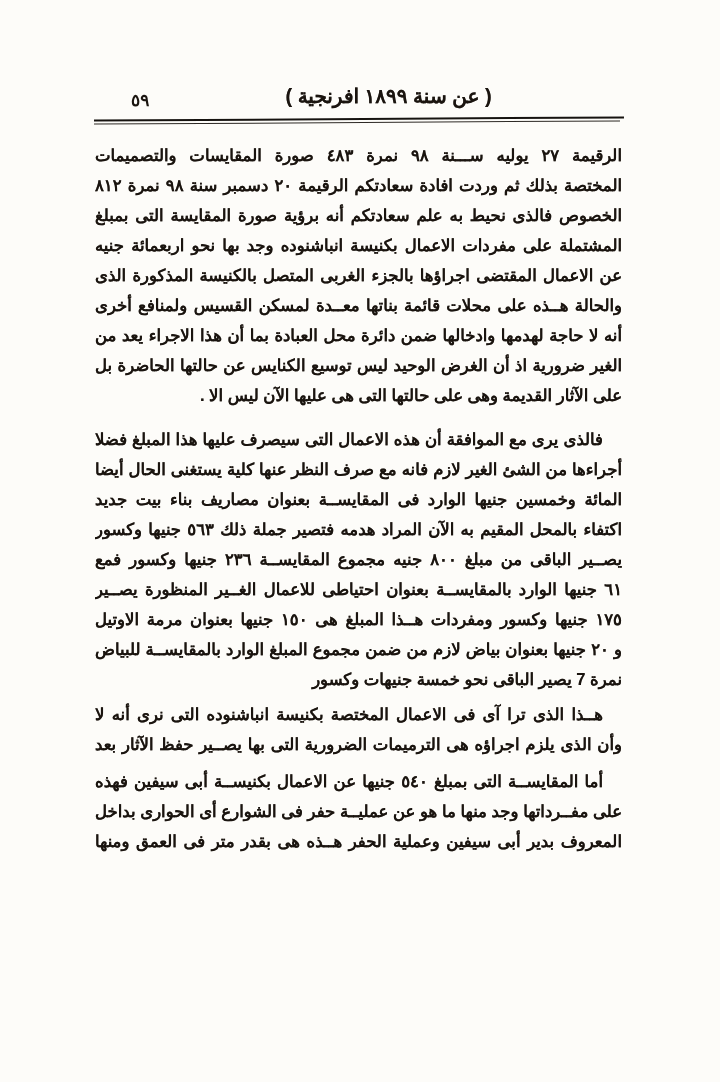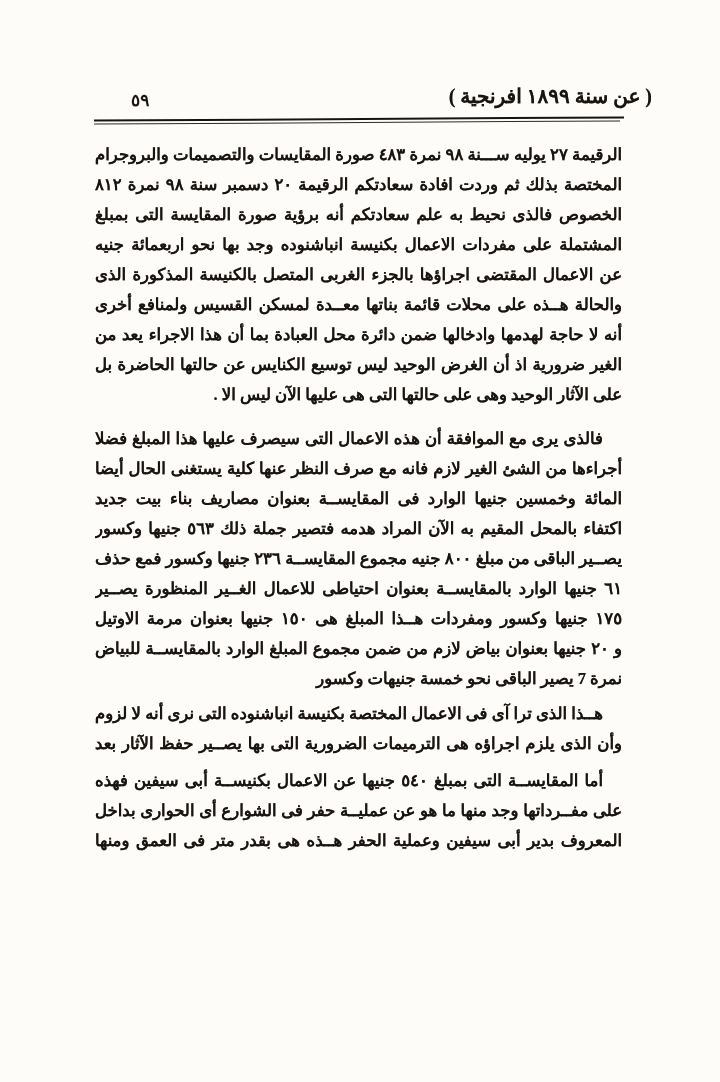--- a/index.html
+++ b/index.html
@@ -7,21 +7,21 @@
     padding: 0;
     background: #e9e7e2;
   }
   .page {
     position: relative;
     width: 720px;
     height: 1082px;
     margin: 0 auto;
     background: #fdfcf9;
     overflow: hidden;
-    font-family: Liberation Serif, serif;
+    font-family: Liberation Sans, sans-serif;
     color: #1a140f;
   }
   .header {
     position: absolute;
     top: 84px;
     left: 95px;
     width: 527px;
     height: 32px;
   }
   .page-number {
@@ -30,20 +30,21 @@
     top: 6px;
     font-size: 17px;
     font-weight: bold;
     letter-spacing: 1px;
   }
   .header-title {
     position: absolute;
     left: 0;
     right: 0;
     top: 0;
+    text-align: center;
     transform: translateX(30px);
     direction: rtl;
     font-size: 20px;
     font-weight: bold;
     white-space: nowrap;
     text-shadow: 0 0 0.5px rgba(22,16,10,0.65);
   }
   .rule {
     position: absolute;
     top: 118px;
@@ -96,21 +97,21 @@
   <div class="text-block">
       <div class="para para-1">
         <div class="line">الرقيمة ٢٧ يوليه ســـنة ٩٨ نمرة ٤٨٣ صورة المقايسات والتصميمات والبروجرام</div>
         <div class="line">المختصة بذلك ثم وردت افادة سعادتكم الرقيمة ٢٠ دسمبر سنة ٩٨ نمرة ٨١٢ عن هذا</div>
         <div class="line">الخصوص فالذى نحيط به علم سعادتكم أنه برؤية صورة المقايسة التى بمبلغ ٨٠٠ جنيه</div>
         <div class="line">المشتملة على مفردات الاعمال بكنيسة انباشنوده وجد بها نحو اربعمائة جنيه وكسور</div>
         <div class="line">عن الاعمال المقتضى اجراؤها بالجزء الغربى المتصل بالكنيسة المذكورة الذى يشتمل</div>
         <div class="line">والحالة هــذه على محلات قائمة بناتها معــدة لمسكن القسيس ولمنافع أخرى والمترا آى لنا</div>
         <div class="line">أنه لا حاجة لهدمها وادخالها ضمن دائرة محل العبادة بما أن هذا الاجراء يعد من الاعمال</div>
         <div class="line">الغير ضرورية اذ أن الغرض الوحيد ليس توسيع الكنايس عن حالتها الحاضرة بل المحافظة</div>
-        <div class="line last">على الآثار الوحيد وهى على حالتها التى هى عليها الآن ليس الا .</div>
+        <div class="line last">على الآثار القديمة وهى على حالتها التى هى عليها الآن ليس الا .</div>
       </div>
       <div class="para para-2">
         <div class="line first-indent">فالذى يرى مع الموافقة أن هذه الاعمال التى سيصرف عليها هذا المبلغ فضلا عن أن</div>
         <div class="line">أجراءها من الشئ الغير لازم فانه مع صرف النظر عنها كلية يستغنى الحال أيضا عن مبلغ</div>
         <div class="line">المائة وخمسين جنيها الوارد فى المقايســة بعنوان مصاريف بناء بيت جديد لسكن القسيس</div>
         <div class="line">اكتفاء بالمحل المقيم به الآن المراد هدمه فتصير جملة ذلك ٥٦٣ جنيها وكسور وعلى ذلك</div>
         <div class="line">يصــير الباقى من مبلغ ٨٠٠ جنيه مجموع المقايســة ٢٣٦ جنيها وكسور فمع حذف</div>
         <div class="line">٦١ جنيها الوارد بالمقايســة بعنوان احتياطى للاعمال الغــير المنظورة يصــير الباقى</div>
         <div class="line">١٧٥ جنيها وكسور ومفردات هــذا المبلغ هى ١٥٠ جنيها بعنوان مرمة الاوتيل</div>
         <div class="line">و ٢٠ جنيها بعنوان بياض لازم من ضمن مجموع المبلغ الوارد بالمقايســة للبياض تحت</div>

